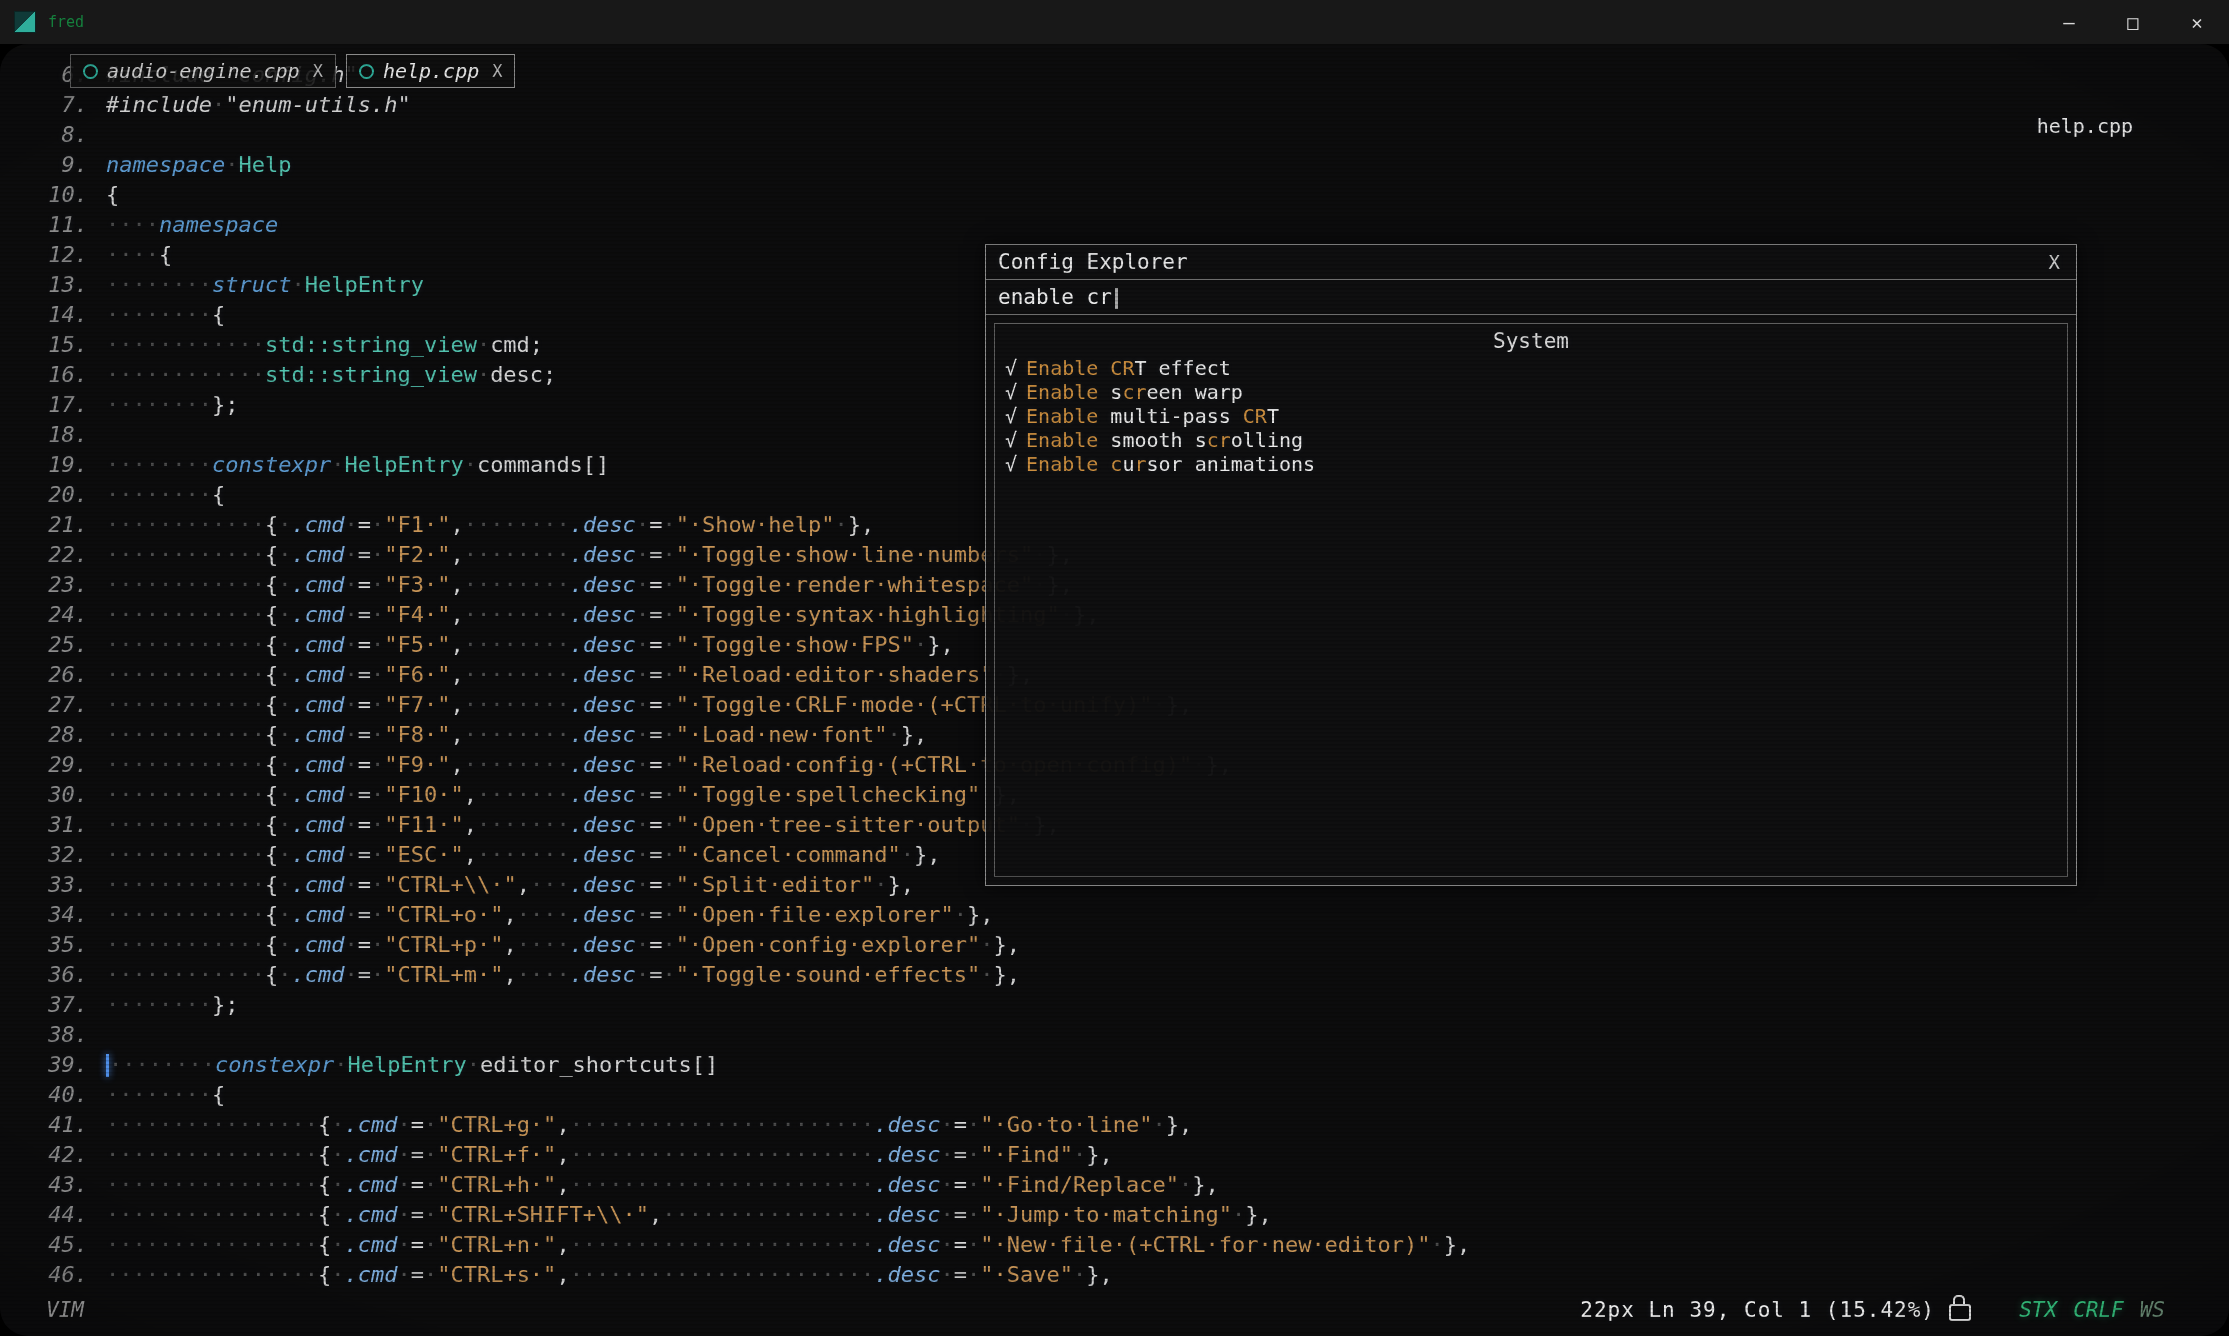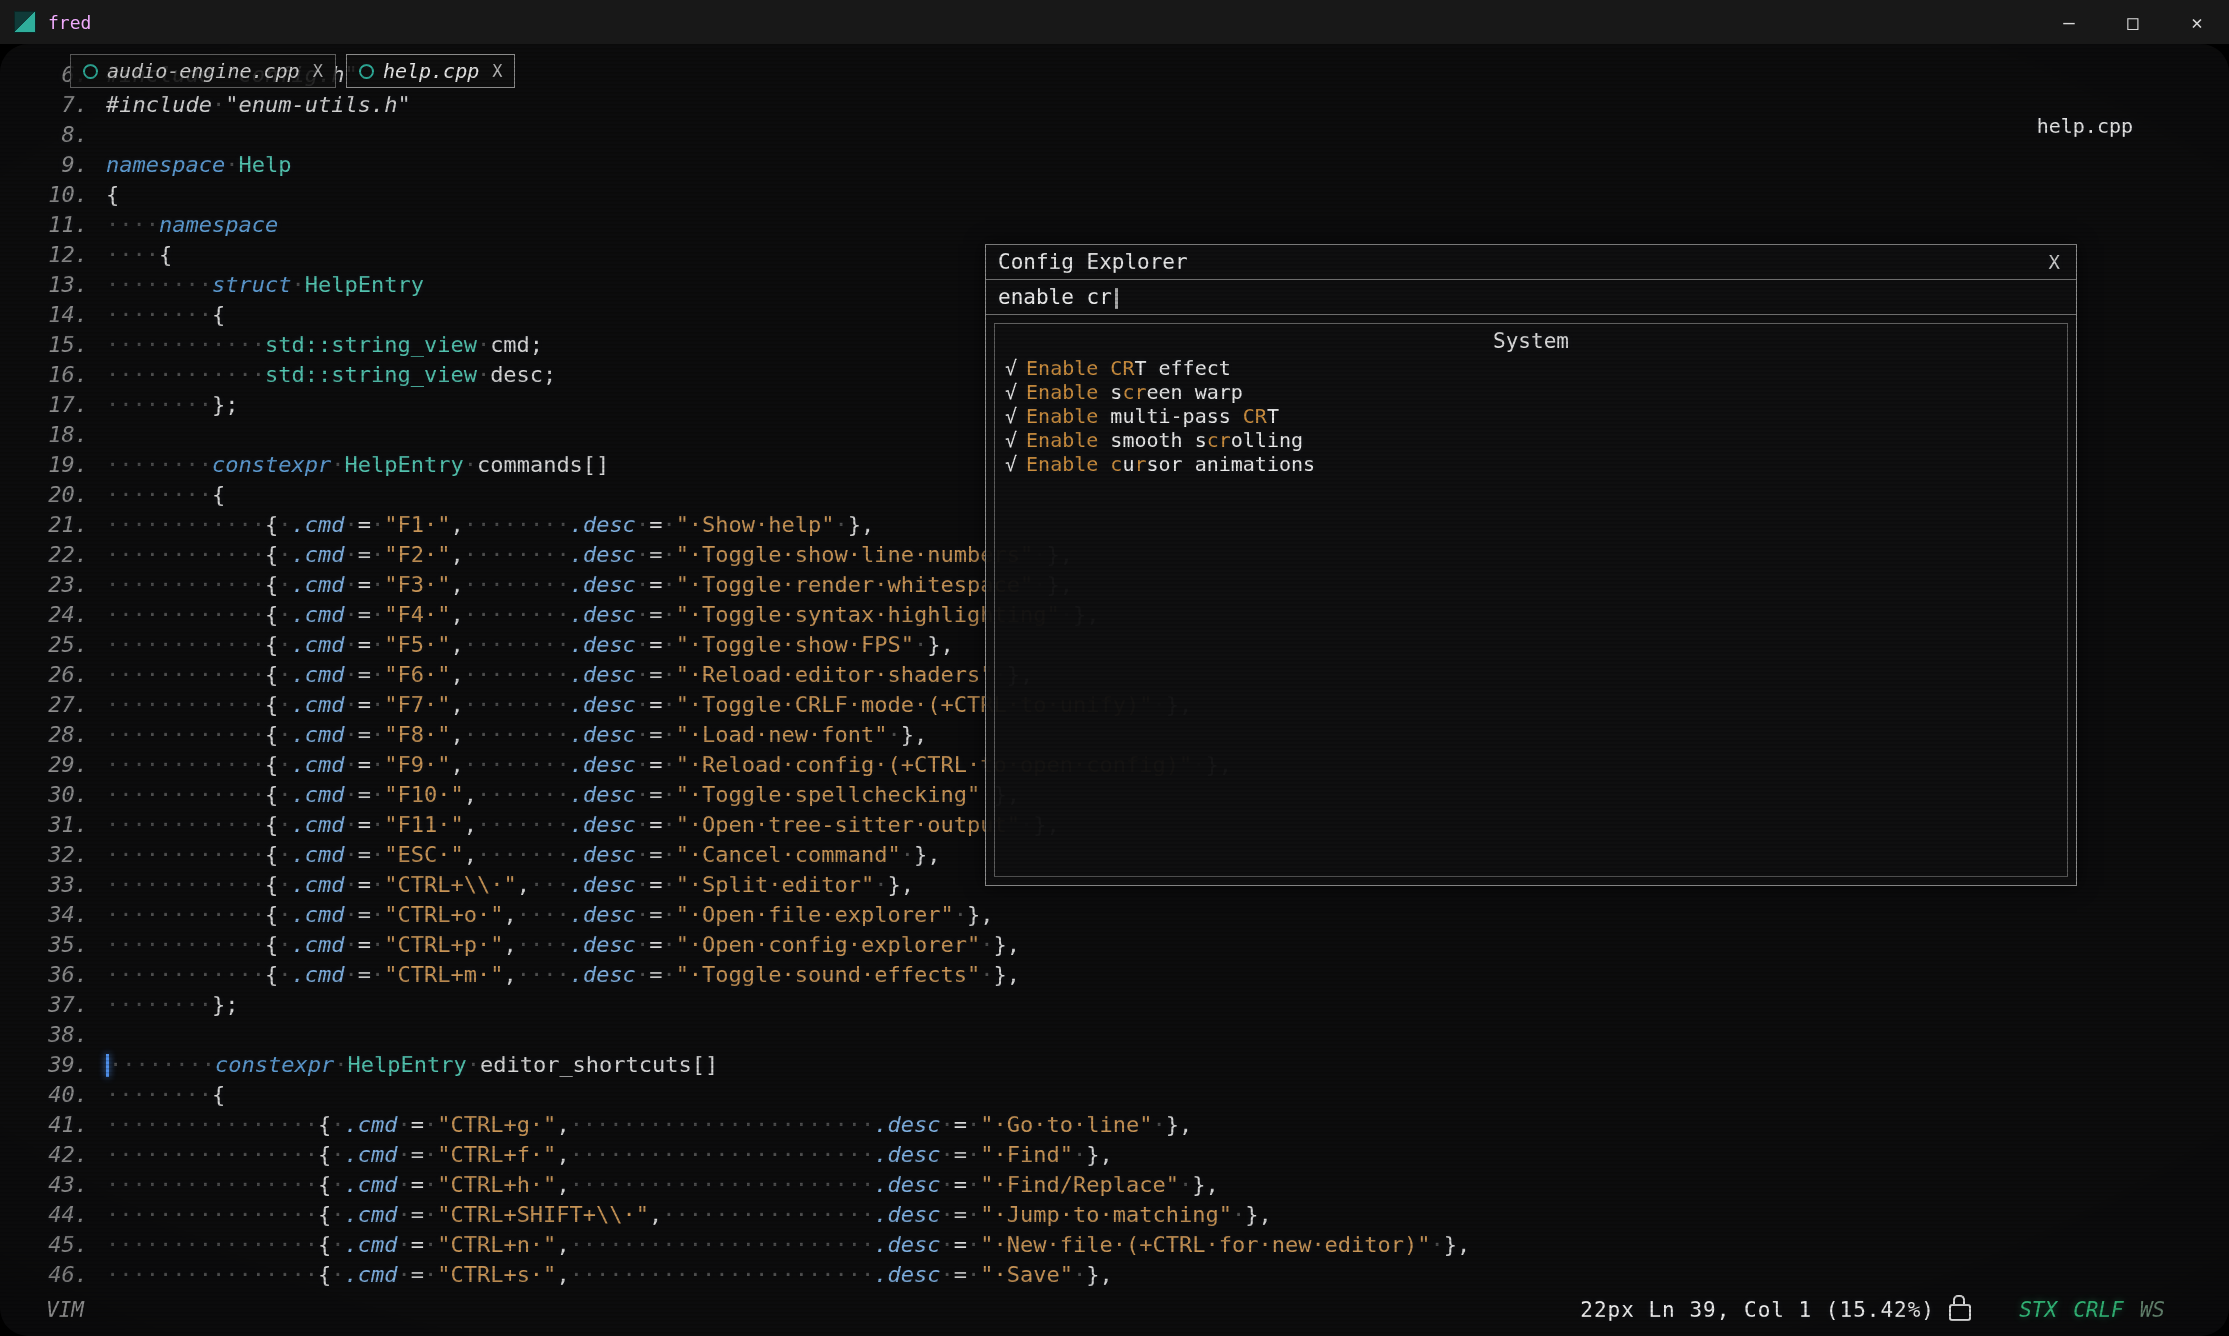--- a/index.html
+++ b/index.html
@@ -4,21 +4,21 @@
 <style>
   html,body { margin:0; padding:0; background:#000; }
   .stage { position:relative; width:2229px; height:1336px; background:#000; overflow:hidden;
            font-family:"DejaVu Sans Mono", monospace; }
 
   
   .titlebar { position:absolute; top:0; left:0; right:0; height:44px; background:#181818;
               display:flex; align-items:center; padding-left:14px; gap:12px; box-sizing:border-box; }
   .appicon { width:20px; height:20px; background:linear-gradient(135deg,#103a38 0 50%, #2fae9b 50% 100%);
              border:1px solid #0a2524; }
-  .apptitle { color:#f0abfc; font-size:18px; }
+  .apptitle { color:#15803d; font-size:15px; }
   .wincontrols { margin-left:auto; display:flex; height:44px; }
   .wc { width:64px; height:44px; display:flex; align-items:center; justify-content:center;
         color:#d8d8d8; font-size:19px; cursor:default; }
 
   
   .screen { position:absolute; top:44px; left:0; right:0; bottom:0; background:#0c0c0d;
             border-radius:28px; overflow:hidden; }
   .crt { position:absolute; inset:0; z-index:60; pointer-events:none; border-radius:28px;
          background:
            radial-gradient(ellipse 115% 108% at 50% 47%, rgba(0,0,0,0) 55%, rgba(0,0,0,0.42) 86%, rgba(0,0,0,0.88) 100%),

